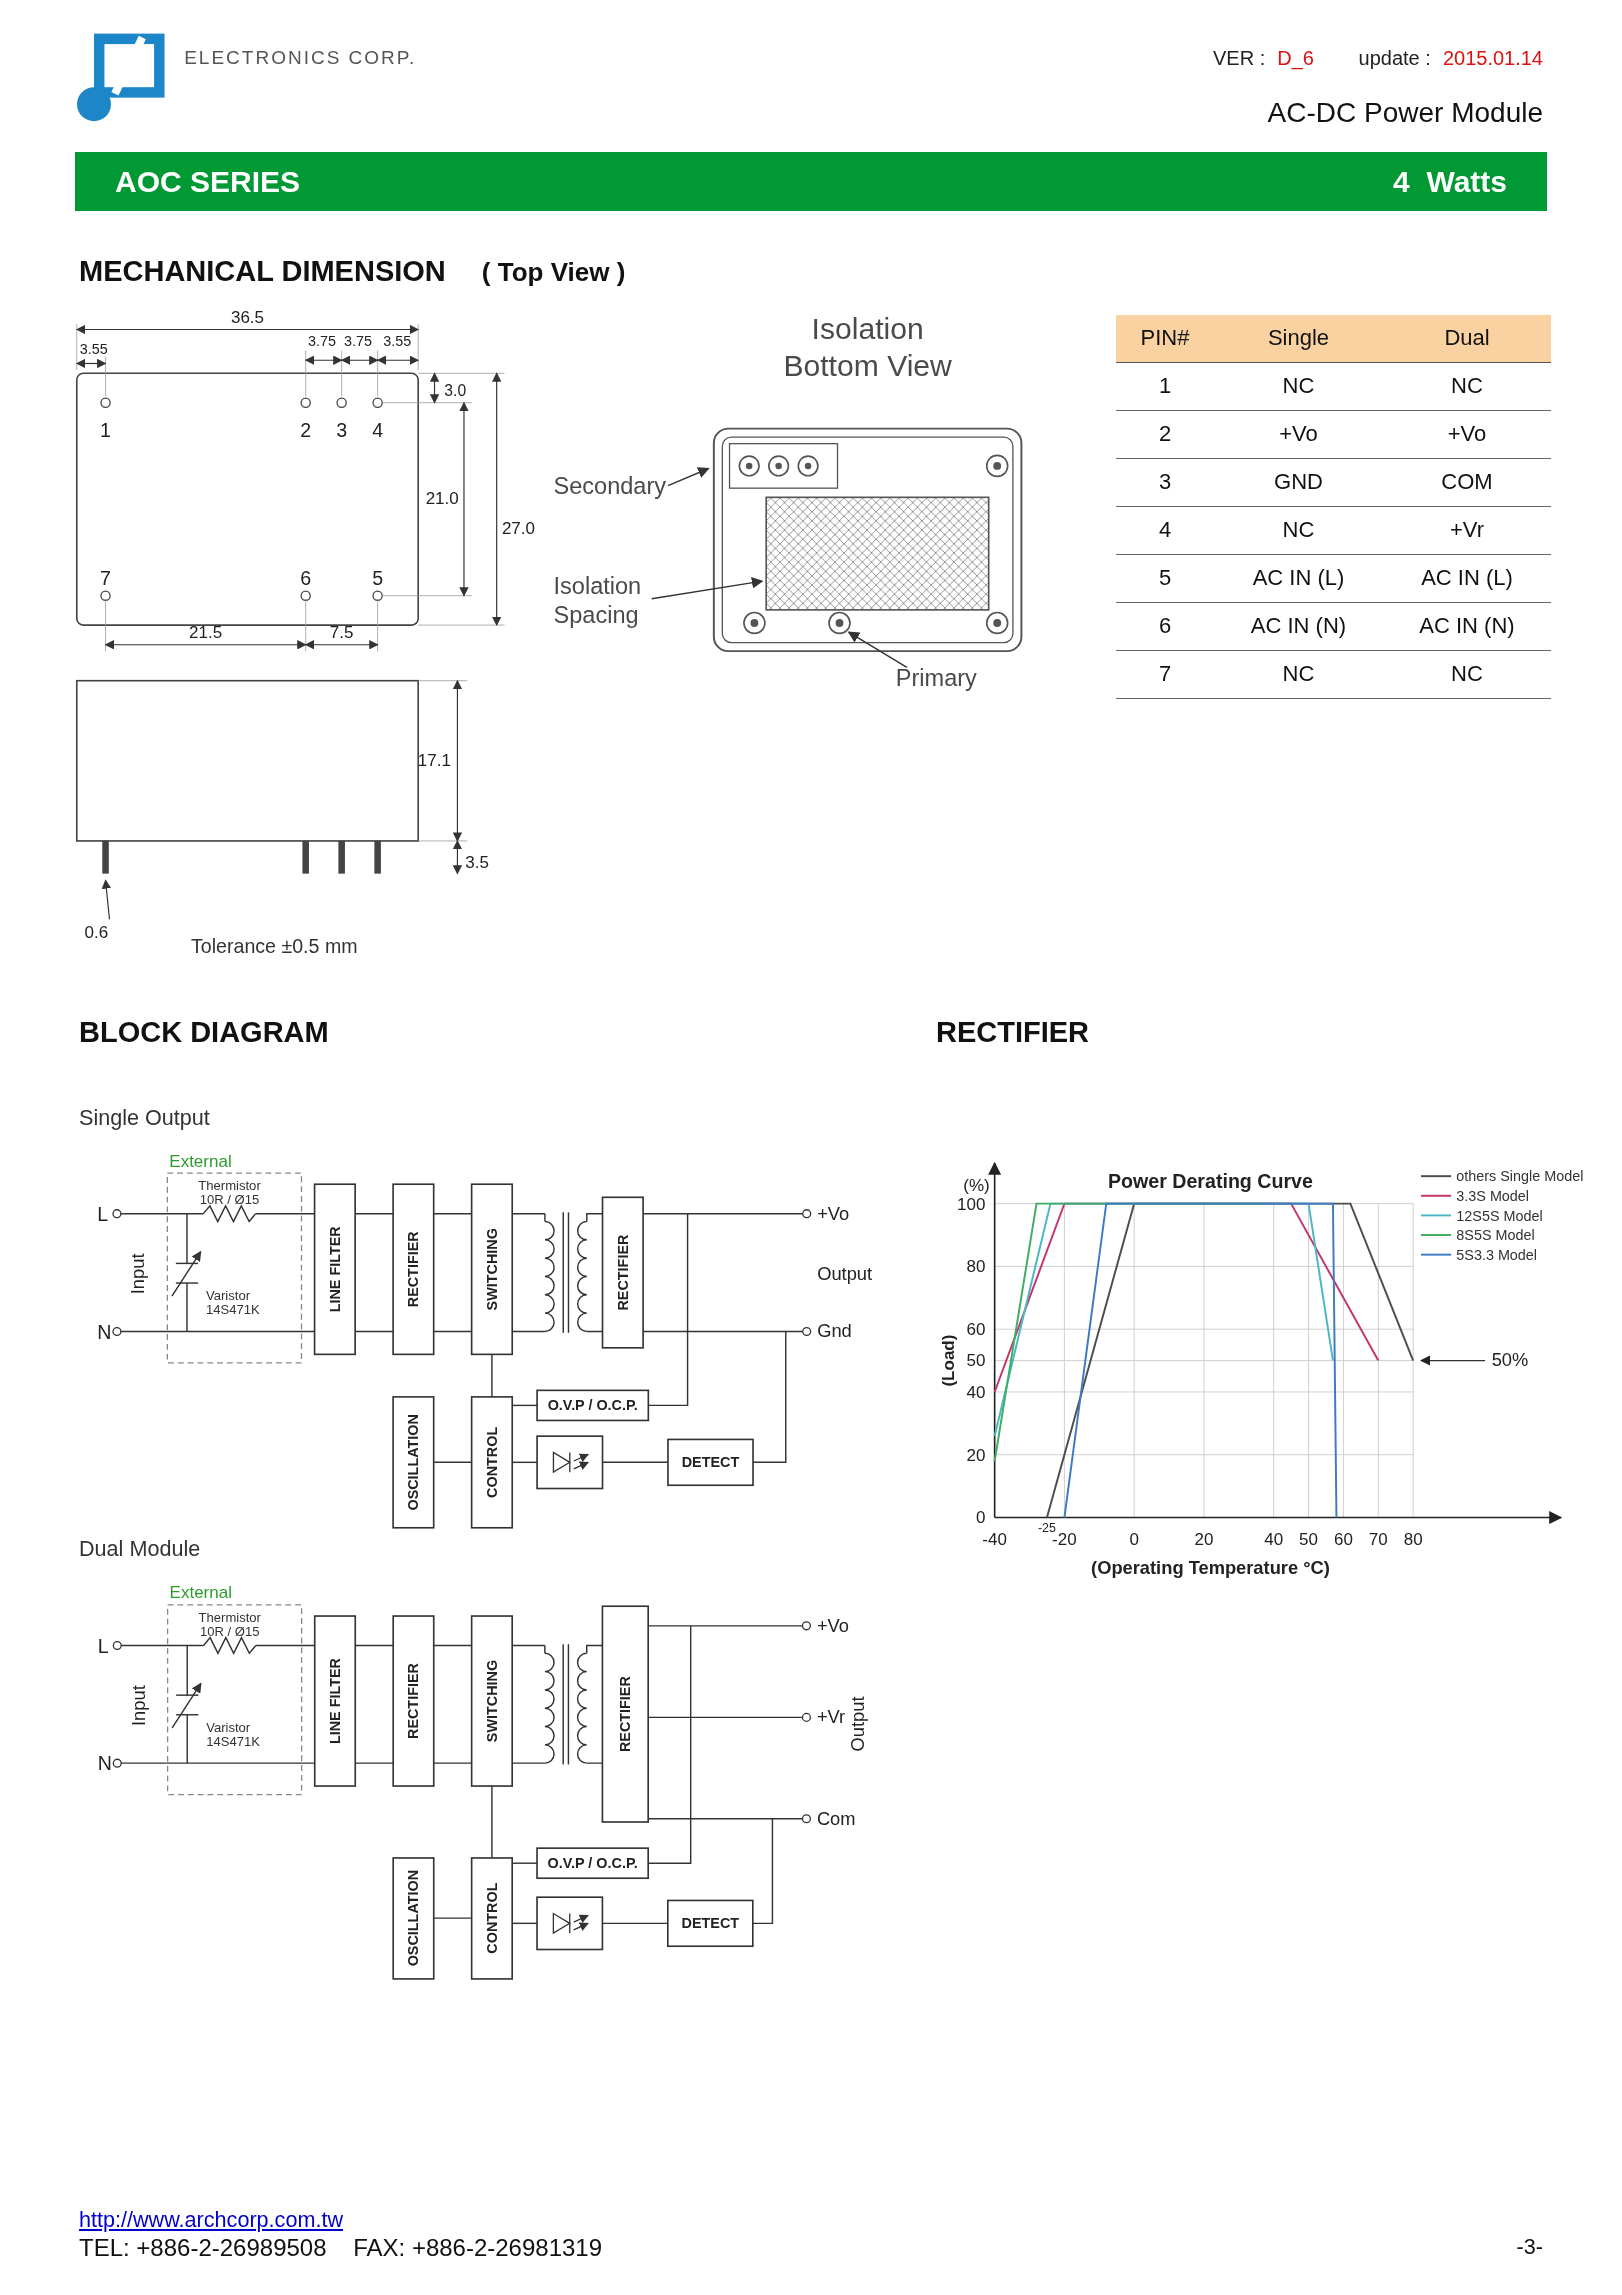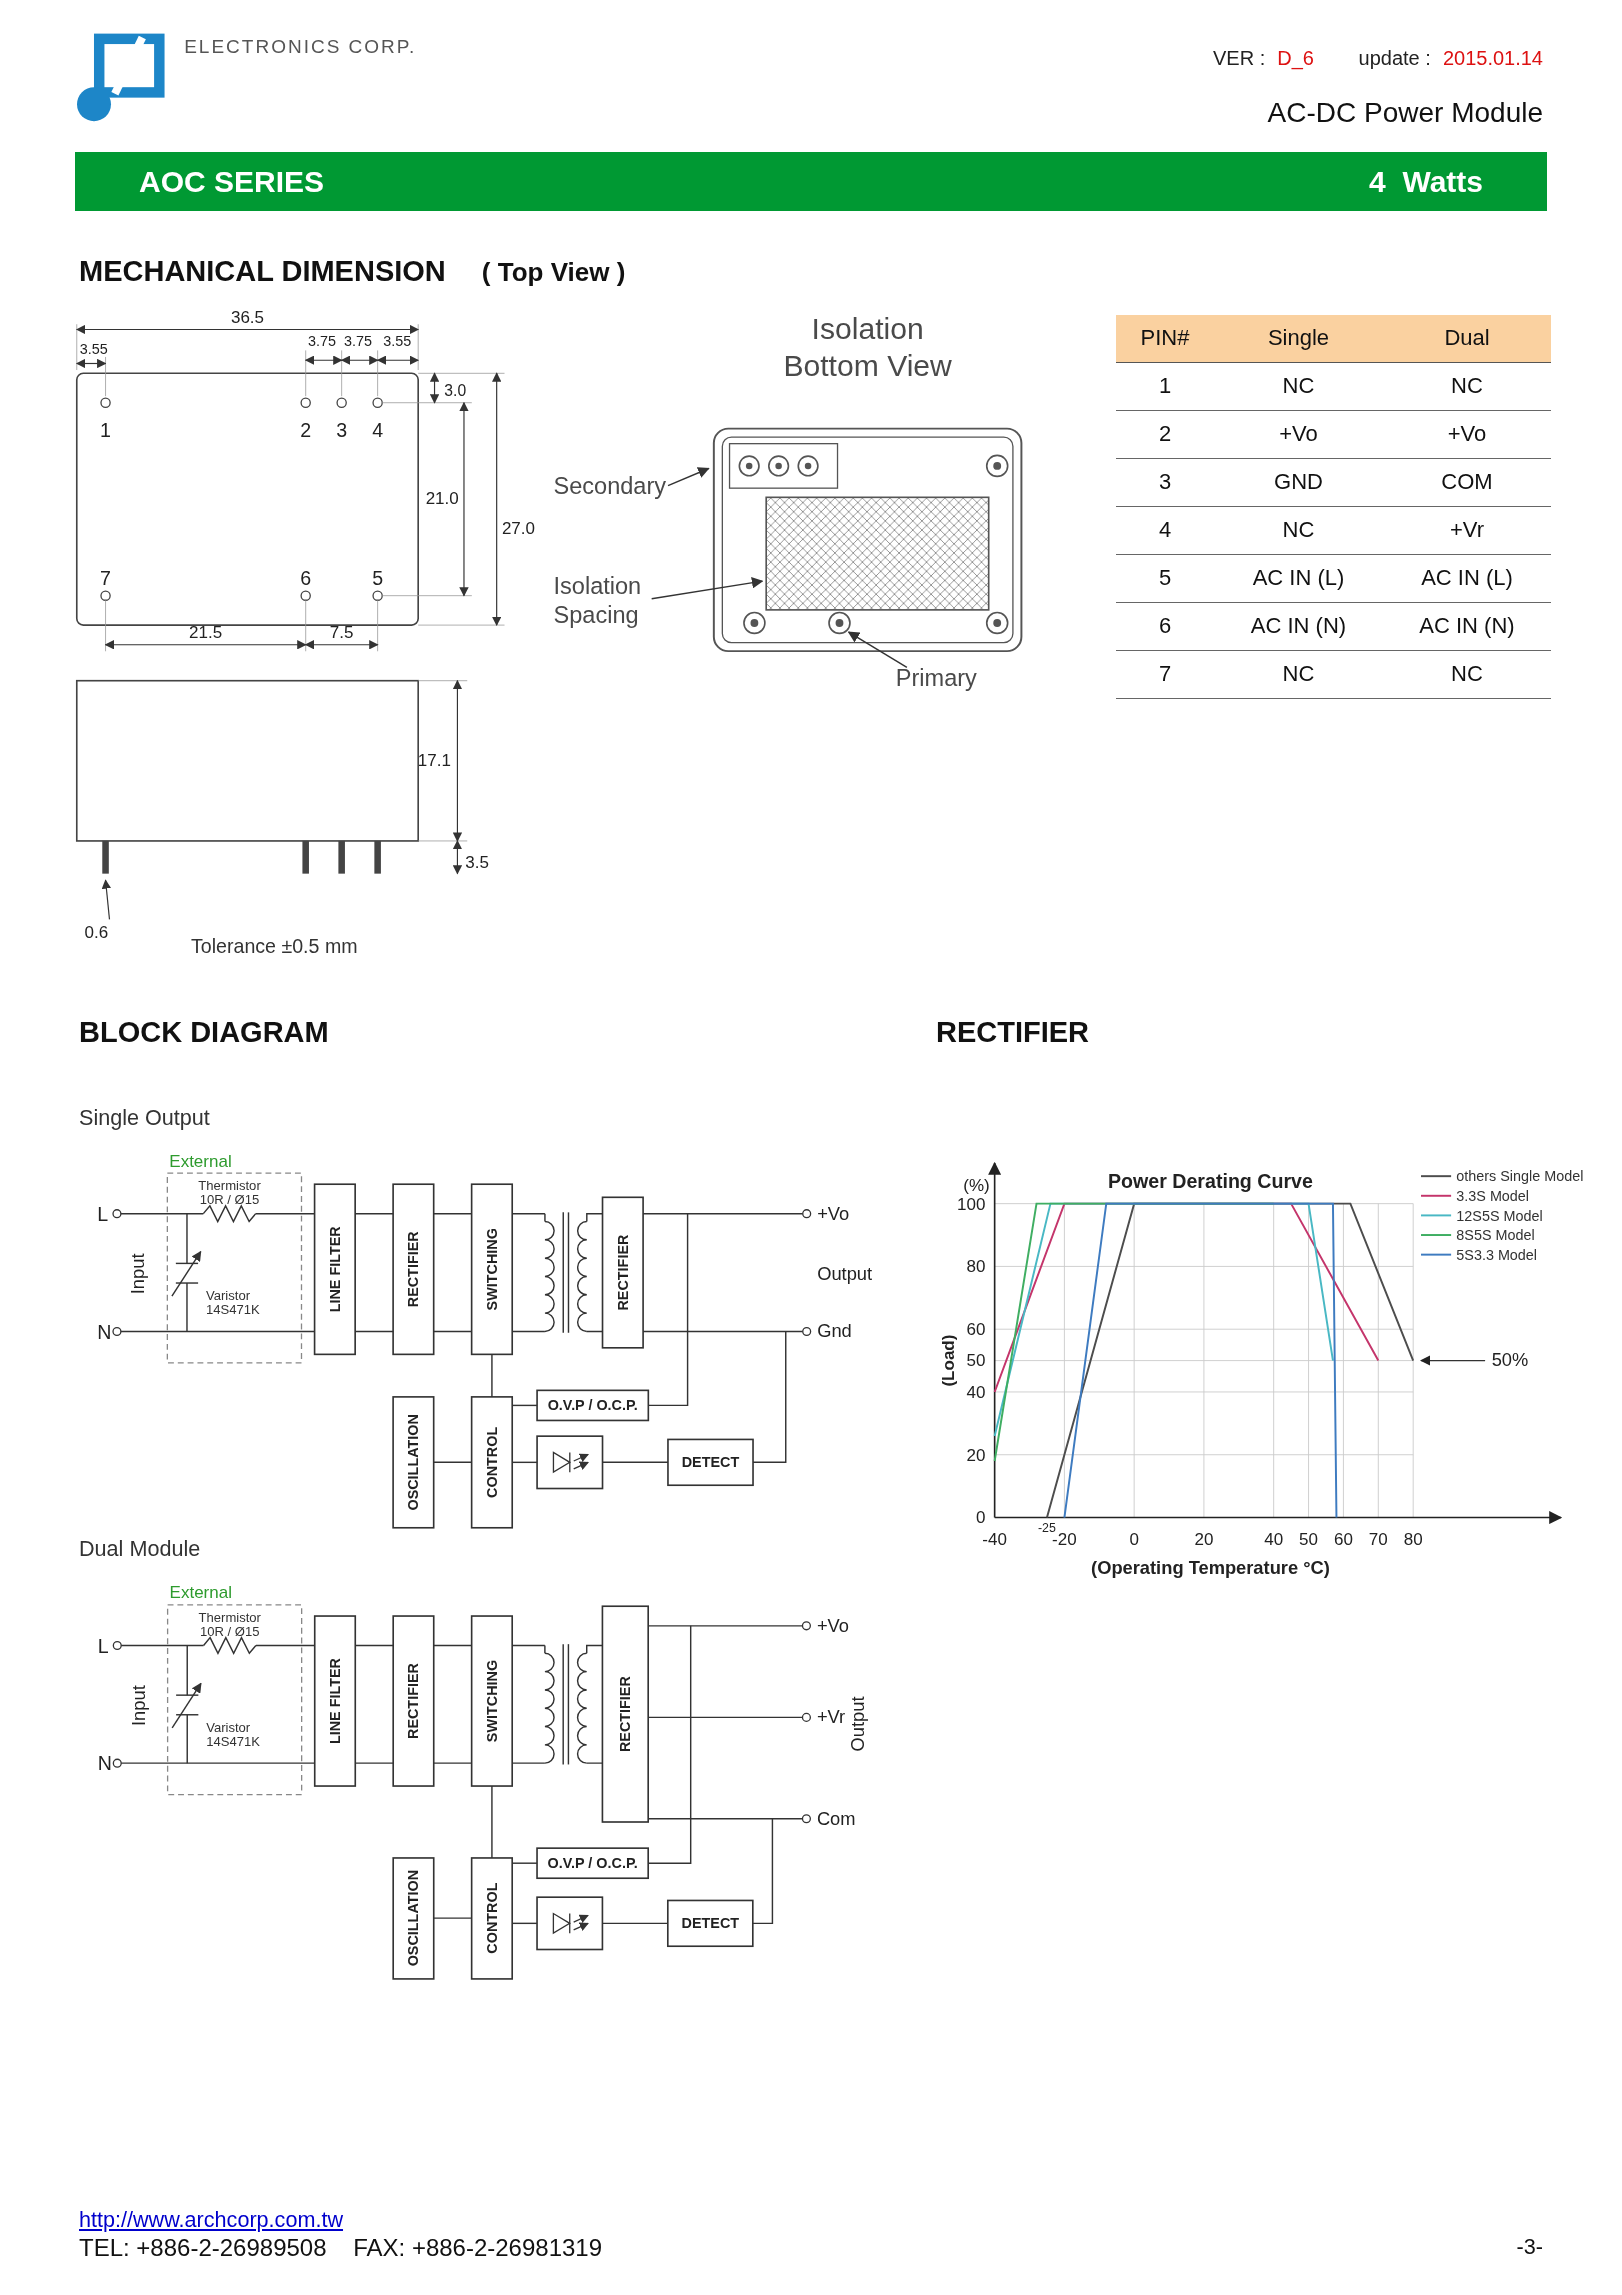--- a/index.html
+++ b/index.html
@@ -5,28 +5,28 @@
   *{margin:0;padding:0;box-sizing:border-box}
   html,body{background:#ffffff}
   .page{position:relative;width:1622px;height:2295px;background:#fff;overflow:hidden;
         font-family:"Liberation Sans",sans-serif;color:#111}
   .abs{position:absolute}
   svg{font-family:"Liberation Sans",sans-serif}
 
   
   .logo-wrap{left:77px;top:31px;display:flex;align-items:flex-start}
   .logo-name{font-size:65px;font-weight:800;color:#3d3d3d;line-height:65px;letter-spacing:0.7px}
-  .logo-sub{font-size:19px;letter-spacing:2px;color:#555;margin-top:5px}
+  .logo-sub{font-size:19px;letter-spacing:2px;color:#555;margin-top:16px}
   .ver-line{top:47px;right:79px;font-size:20px;color:#222}
   .ver-line .red{color:#dd1111}
   .ver-line span{margin-left:6.5px}
   .product-line{top:97px;right:79px;font-size:28px;color:#111}
 
   .banner{left:75px;top:152px;width:1472px;height:59px;background:#009933;color:#fff;
-          display:flex;align-items:center;justify-content:space-between;padding:0 64px;
+          display:flex;align-items:center;justify-content:space-between;padding:0 40px;
           font-size:30px;font-weight:bold}
   .banner .pre{white-space:pre}
 
   .sec-h{font-size:29px;font-weight:bold;color:#111}
   .h-mech{left:79px;top:255px}
   .h-mech .sub{margin-left:36px;font-size:26px}
   .h-block{left:79px;top:1016px}
   .h-derate{left:936px;top:1016px}
 
   .diagram-label{font-size:21.6px;color:#333}

